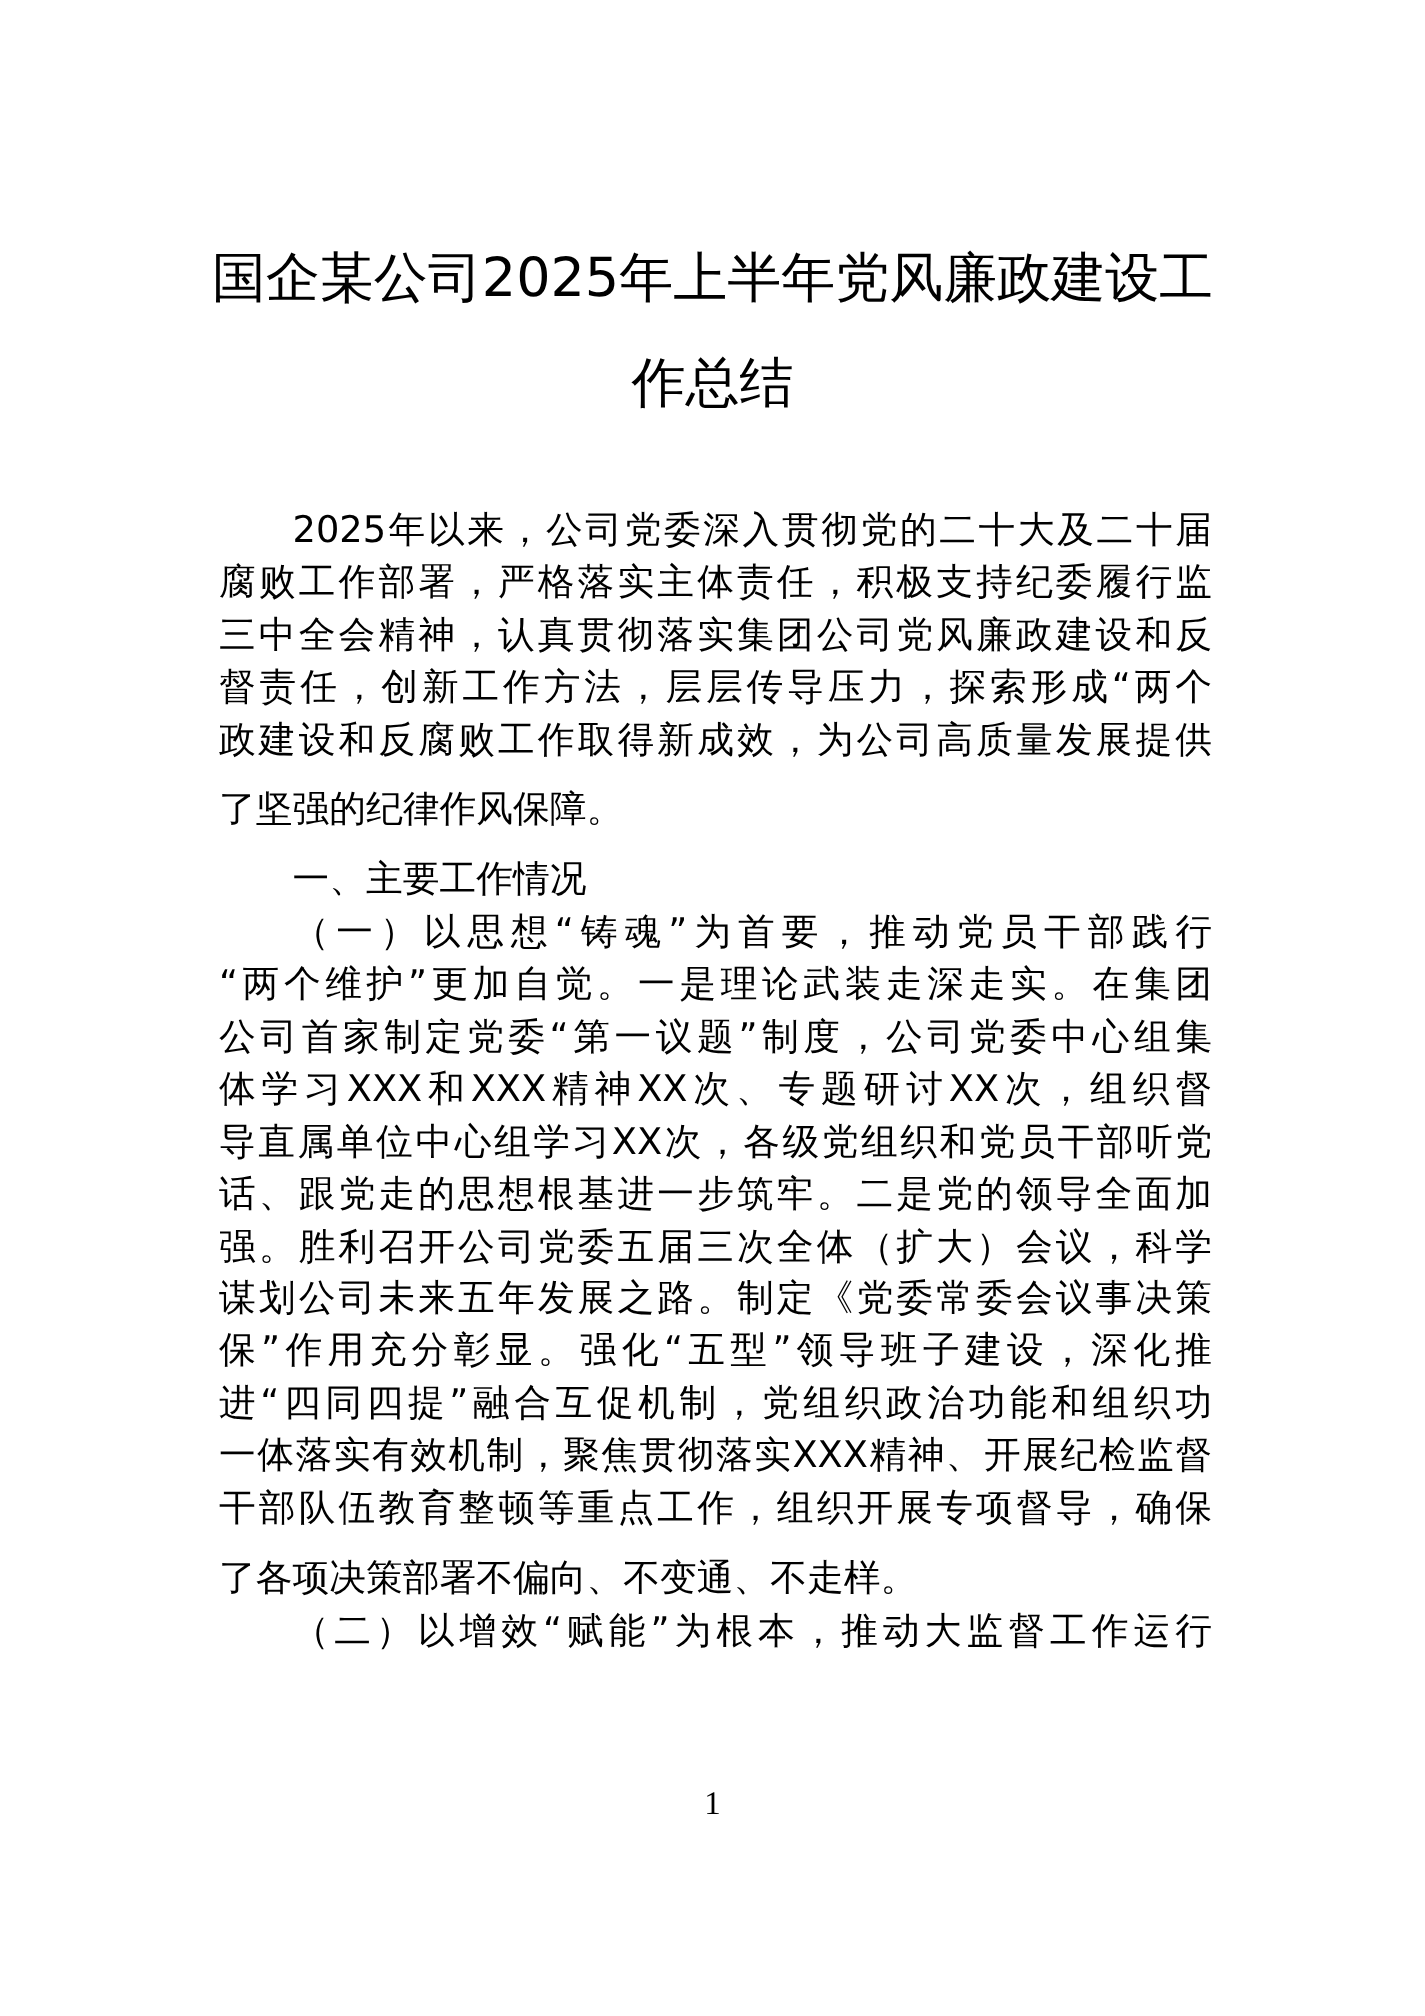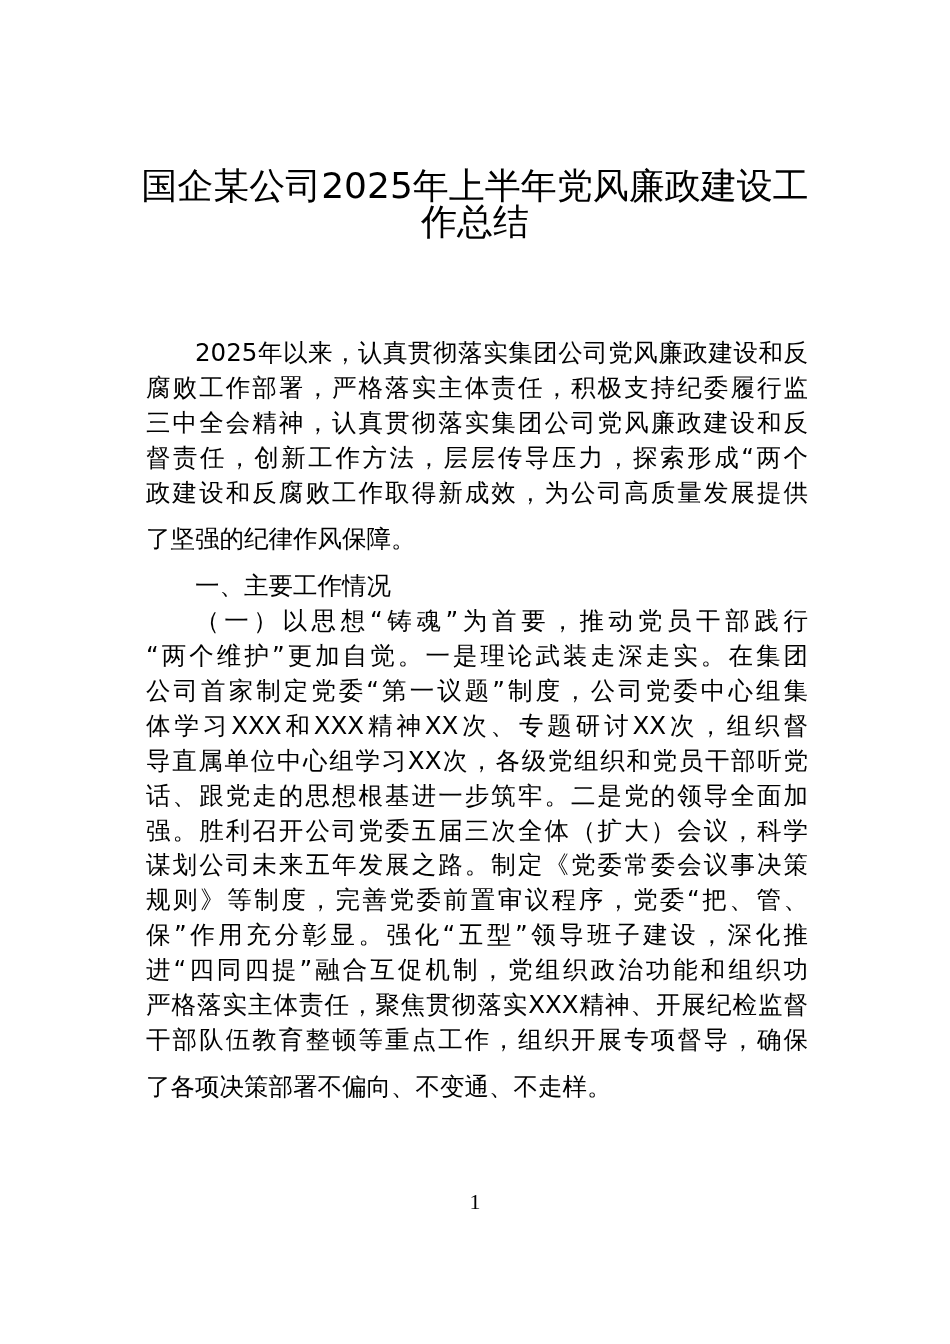--- a/index.html
+++ b/index.html
@@ -31,20 +31,21 @@
       text-align: center;
     }
     .title-line {
       font-size: 36px;
       line-height: 36px;
       height: 36px;
       white-space: nowrap;
       letter-spacing: 0px;
     }
     .title-line + .title-line {
+      margin-top: 34px;
     }
     .body-block {
       position: absolute;
       left: 146px;
       top: 336px;
       width: 662px;
     }
     .line {
       font-size: 24.5px;
       line-height: 34.9px;
@@ -78,47 +79,49 @@
 <div class="page">
 
   <div class="title-block">
     <div class="title-line">国企某公司2025年上半年党风廉政建设工</div>
     <div class="title-line">作总结</div>
   </div>
 
   <div class="body-block">
 
     <div>
-      <div class="line indent">2025年以来，认真贯彻落实集团公司党风廉政建设和反</div>
+      <div class="line indent">2025年以来，公司党委深入贯彻党的二十大及二十届</div>
       <div class="line">腐败工作部署，严格落实主体责任，积极支持纪委履行监</div>
       <div class="line">三中全会精神，认真贯彻落实集团公司党风廉政建设和反</div>
       <div class="line">督责任，创新工作方法，层层传导压力，探索形成“两个</div>
       <div class="line">政建设和反腐败工作取得新成效，为公司高质量发展提供</div>
       <div class="line last">了坚强的纪律作风保障。</div>
     </div>
 
     <div>
       <div class="line indent last">一、主要工作情况</div>
     </div>
 
     <div>
       <div class="line indent">（一）以思想“铸魂”为首要，推动党员干部践行</div>
       <div class="line">“两个维护”更加自觉。一是理论武装走深走实。在集团</div>
       <div class="line">公司首家制定党委“第一议题”制度，公司党委中心组集</div>
       <div class="line">体学习XXX和XXX精神XX次、专题研讨XX次，组织督</div>
       <div class="line">导直属单位中心组学习XX次，各级党组织和党员干部听党</div>
       <div class="line">话、跟党走的思想根基进一步筑牢。二是党的领导全面加</div>
       <div class="line">强。胜利召开公司党委五届三次全体（扩大）会议，科学</div>
       <div class="line">谋划公司未来五年发展之路。制定《党委常委会议事决策</div>
-      <div class="line">规则》等制度，完善党委前置审议程序，党委“把、管、</div>
       <div class="line">保”作用充分彰显。强化“五型”领导班子建设，深化推</div>
       <div class="line">进“四同四提”融合互促机制，党组织政治功能和组织功</div>
-      <div class="line">严格落实主体责任，聚焦贯彻落实XXX精神、开展纪检监督</div>
+      <div class="line">一体落实有效机制，聚焦贯彻落实XXX精神、开展纪检监督</div>
       <div class="line">干部队伍教育整顿等重点工作，组织开展专项督导，确保</div>
       <div class="line last">了各项决策部署不偏向、不变通、不走样。</div>
     </div>
 
+    <div>
+      <div class="line indent">（二）以增效“赋能”为根本，推动大监督工作运行</div>
+    </div>
 
   </div>
 
   <div class="page-number">1</div>
 
 </div>
 
 </body></html>

